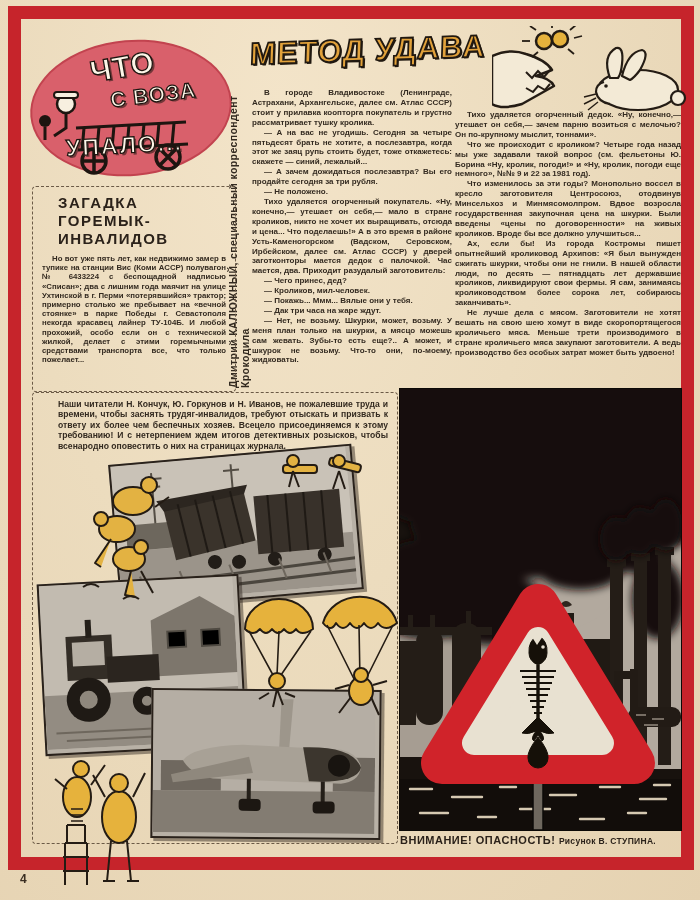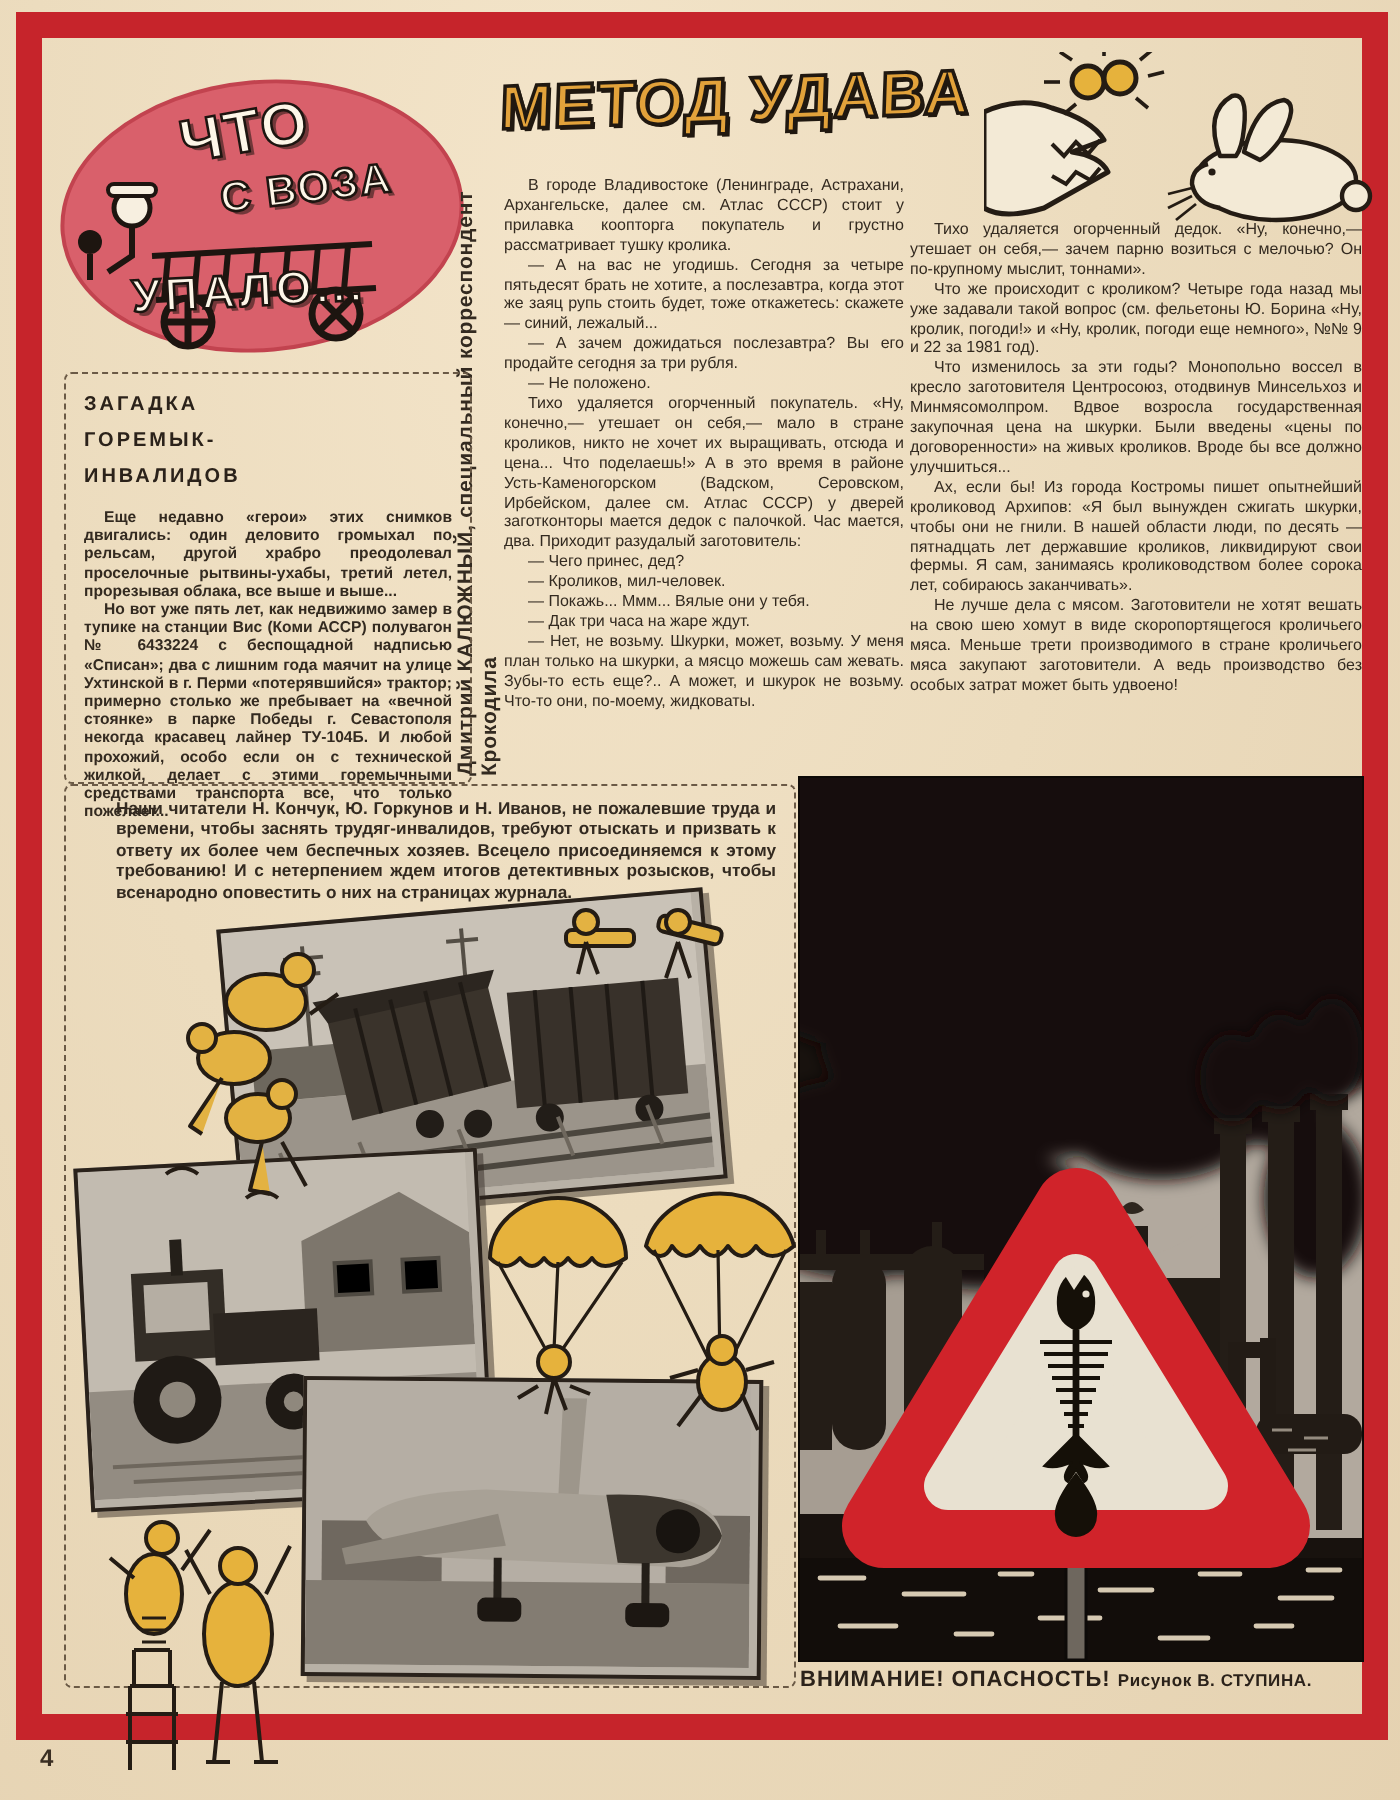--- a/index.html
+++ b/index.html
@@ -31,30 +31,30 @@
           display:flex;align-items:center;}
 
   
   .feuil-title{position:absolute;left:250px;top:32px;width:260px;
                font-size:31px;font-weight:bold;letter-spacing:1px;
                color:#e2a23b;-webkit-text-stroke:1.8px #201810;
                text-shadow:1.5px 1.5px 0 #201810;
                transform:rotate(-2deg) skewX(-4deg);white-space:nowrap;}
 
   
-  .col{position:absolute;color:#332a20;text-align:justify;font-weight:normal;}
+  .col{position:absolute;color:#332a20;text-align:justify;font-weight:bold;}
   .col p{margin:0;text-indent:12px;}
   .col1{left:252px;top:88px;width:200px;font-size:8px;line-height:9.9px;}
   .col2{left:455px;top:110px;width:226px;font-size:8px;line-height:9.9px;}
 
   
   .left-article{position:absolute;left:32px;top:186px;width:204px;height:206px;
                 border:1.5px dashed #6b5a46;border-radius:4px;box-sizing:border-box;
                 padding:7px 9px 4px 9px;background:transparent;}
-  .left-article h2{margin:0 0 6px 0;font-size:10px;line-height:18px;letter-spacing:1.5px;
+  .left-article h2{margin:0 0 6px 16px;font-size:15px;line-height:18px;letter-spacing:1.5px;
                    color:#2b221a;font-weight:bold;}
   .left-article .txt{color:#332a20;font-size:7.8px;line-height:9.2px;text-align:justify;font-weight:bold;}
   .left-article .txt p{margin:0;text-indent:10px;}
 
   
   .readers-box{position:absolute;left:32px;top:392px;width:366px;height:452px;
                border:1.5px dashed #6b5a46;border-radius:4px;box-sizing:border-box;}
   .readers-note{margin:6px 9px 0 25px;color:#332a20;font-size:8.6px;line-height:10.4px;
                 text-align:justify;font-weight:bold;}
   .collage{position:absolute;left:0;top:58px;width:100%;height:392px;}
@@ -176,21 +176,20 @@
       <p>Не лучше дела с мясом. Заготовители не хотят вешать на свою шею хомут в виде скоропортящегося кроличьего мяса. Меньше трети производимого в стране кроличьего мяса закупают заготовители. А ведь производство без особых затрат может быть удвоено!</p>
     </div>
 
   <div class="left-article">
     <h2>
       <span>ЗАГАДКА</span><br>
       <span>ГОРЕМЫК-</span><br>
       <span>ИНВАЛИДОВ</span>
     </h2>
     <div class="txt">
-        <p>Еще недавно «герои» этих снимков двигались: один деловито громыхал по рельсам, другой храбро преодолевал проселочные рытвины-ухабы, третий летел, прорезывая облака, все выше и выше...</p>
         <p>Но вот уже пять лет, как недвижимо замер в тупике на станции Вис (Коми АССР) полувагон № 6433224 с беспощадной надписью «Списан»; два с лишним года маячит на улице Ухтинской в г. Перми «потерявшийся» трактор; примерно столько же пребывает на «вечной стоянке» в парке Победы г. Севастополя некогда красавец лайнер ТУ-104Б. И любой прохожий, особо если он с технической жилкой, делает с этими горемычными средствами транспорта все, что только пожелает...</p>
       </div>
   </div>
 
   <div class="readers-box">
     <p class="readers-note">Наши читатели Н. Кончук, Ю. Горкунов и Н. Иванов, не пожалевшие труда и времени, чтобы заснять трудяг-инвалидов, требуют отыскать и призвать к ответу их более чем беспечных хозяев. Всецело присоединяемся к этому требованию! И с нетерпением ждем итогов детективных розысков, чтобы всенародно оповестить о них на страницах журнала.</p>
 
     <div class="collage">
 
       <div class="photo photo1">

